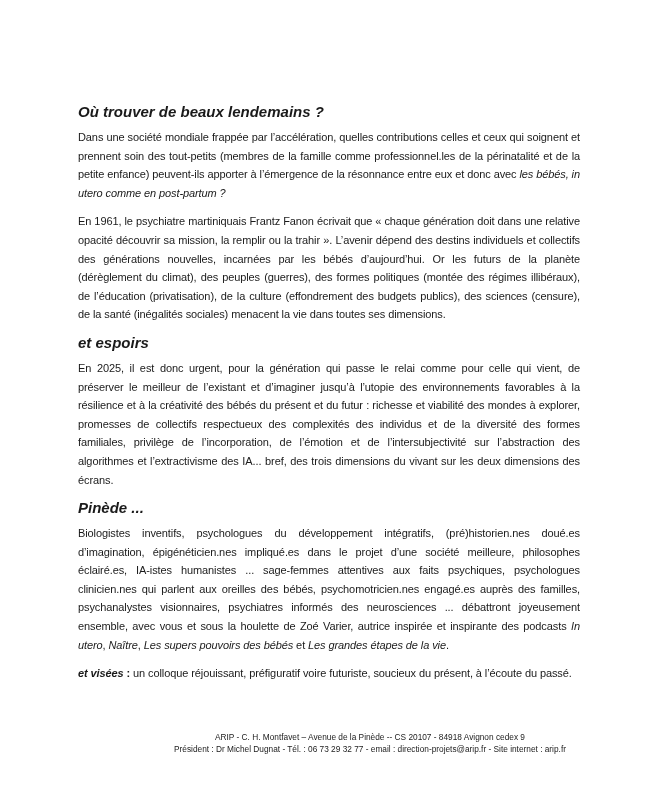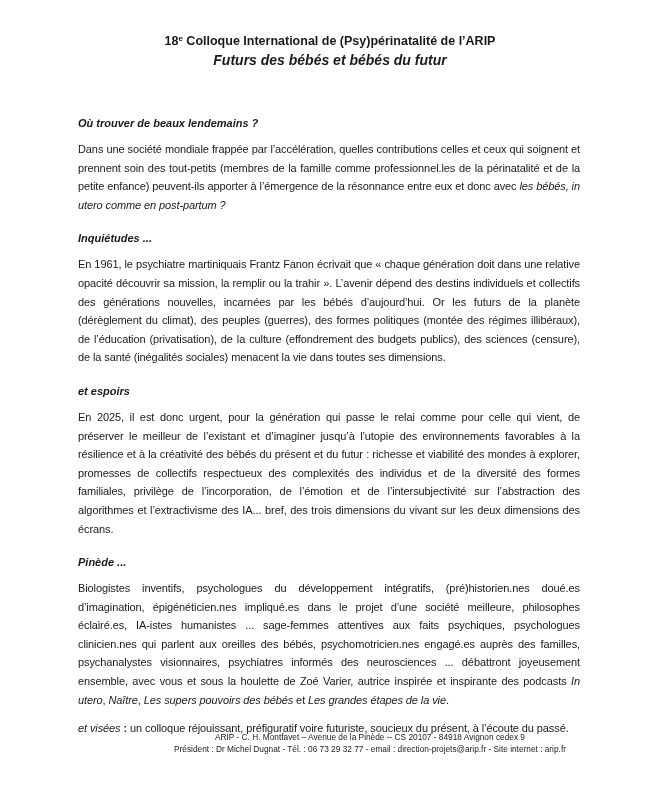--- a/index.html
+++ b/index.html
@@ -4,43 +4,38 @@
 <style>
   html, body { margin:0; padding:0; background:#ffffff; }
   body { width:660px; height:793px; overflow:hidden; position:relative;
          font-family:"Liberation Sans", sans-serif; color:#1a1a1a; }
   .page { position:absolute; left:0; top:0; width:660px; height:793px; }
   .header { position:absolute; left:0; top:30px; width:660px; text-align:center; }
   .header .line1 { font-size:12.5px; font-weight:bold; line-height:17px; }
   .header .line1 sup { font-size:8px; vertical-align:4px; }
   .header .line2 { font-size:14px; font-weight:bold; font-style:italic; line-height:20px; }
   .content { position:absolute; left:78px; width:502px; top:99px; }
-  .h { font-size:11px; font-weight:bold; font-style:italic; line-height:17px; margin:16px 0 8px 0; }
+  .h { font-size:15px; font-weight:bold; font-style:italic; line-height:17px; margin:4px 0 8px 0; }
   .p { font-size:11px; line-height:18.6px; text-align:justify; margin:0 0 10px 0; letter-spacing:-0.1px; }
   .p i { font-style:italic; }
-  .p .b { font-weight:normal; font-style:italic; }
+  .p .b { font-weight:bold; font-style:italic; }
   .footer { position:absolute; left:0; top:731px; width:652px; text-align:center;
             font-size:8.3px; line-height:12px; color:#222;padding-left:44px; }
 </style>
 </head>
 <body>
 
 <div class="page">
 
-  <div class="header">
-    <div class="line1"><span>18</span><sup>e</sup><span> Colloque International de (Psy)périnatalité de l’ARIP</span></div>
-    <div class="line2">Futurs des bébés et bébés du futur</div>
-  </div>
 
   <div class="content">
 
     <div class="h">Où trouver de beaux lendemains ?</div>
     <div class="p"><span>Dans une société mondiale frappée par l’accélération, quelles contributions celles et ceux qui soignent et prennent soin des tout-petits (membres de la famille comme professionnel.les de la périnatalité et de la petite enfance) peuvent-ils apporter à l’émergence de la résonnance entre eux et donc avec </span><i>les bébés, in utero comme en post-partum ?</i></div>
 
-    <div class="h">Inquiétudes ...</div>
     <div class="p">En 1961, le psychiatre martiniquais Frantz Fanon écrivait que « chaque génération doit dans une relative opacité découvrir sa mission, la remplir ou la trahir ». L’avenir dépend des destins individuels et collectifs des générations nouvelles, incarnées par les bébés d’aujourd’hui. Or les futurs de la planète (dérèglement du climat), des peuples (guerres), des formes politiques (montée des régimes illibéraux), de l’éducation (privatisation), de la culture (effondrement des budgets publics), des sciences (censure), de la santé (inégalités sociales) menacent la vie dans toutes ses dimensions.</div>
 
     <div class="h">et espoirs</div>
     <div class="p">En 2025, il est donc urgent, pour la génération qui passe le relai comme pour celle qui vient, de préserver le meilleur de l’existant et d’imaginer jusqu’à l’utopie des environnements favorables à la résilience et à la créativité des bébés du présent et du futur : richesse et viabilité des mondes à explorer, promesses de collectifs respectueux des complexités des individus et de la diversité des formes familiales, privilège de l’incorporation, de l’émotion et de l’intersubjectivité sur l’abstraction des algorithmes et l’extractivisme des IA... bref, des trois dimensions du vivant sur les deux dimensions des écrans.</div>
 
     <div class="h">Pinède ...</div>
     <div class="p"><span>Biologistes inventifs, psychologues du développement intégratifs, (pré)historien.nes doué.es d’imagination, épigénéticien.nes impliqué.es dans le projet d’une société meilleure, philosophes éclairé.es, IA-istes humanistes ... sage-femmes attentives aux faits psychiques, psychologues clinicien.nes qui parlent aux oreilles des bébés, psychomotricien.nes engagé.es auprès des familles, psychanalystes visionnaires, psychiatres informés des neurosciences ... débattront joyeusement ensemble, avec vous et sous la houlette de Zoé Varier, autrice inspirée et inspirante des podcasts </span><i>In utero</i><span>, </span><i>Naître</i><span>, </span><i>Les supers pouvoirs des bébés</i><span> et </span><i>Les grandes étapes de la vie</i><span>.</span></div>
 
     <div class="p"><span class="b">et visées</span><b> :</b><span> un colloque réjouissant, préfiguratif voire futuriste, soucieux du présent, à l’écoute du passé.</span></div>
 

